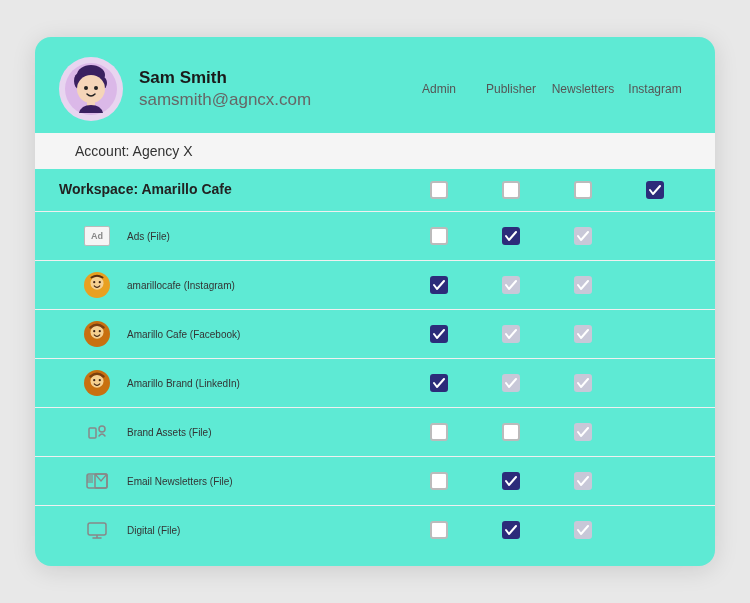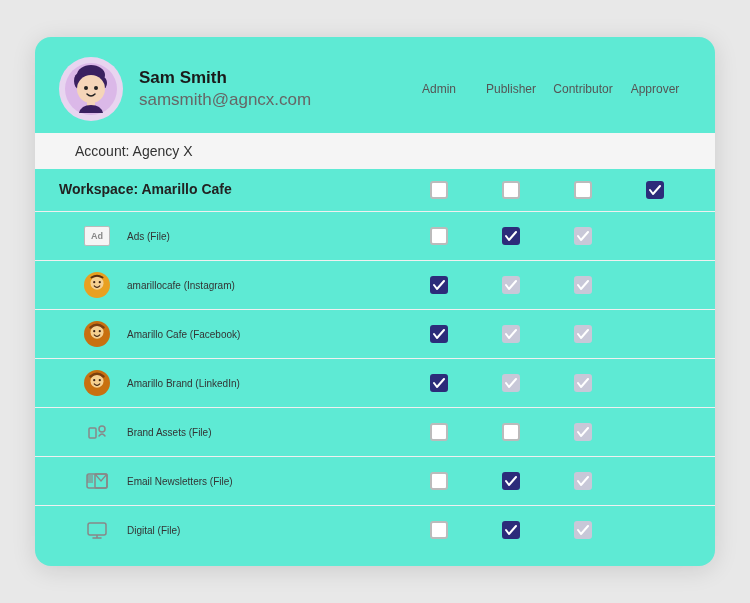--- a/index.html
+++ b/index.html
@@ -191,22 +191,22 @@
         <path d="M16 52 Q18 44 28 44 Q38 44 40 52 Z" fill="#3a2060"></path>
       </svg>
     </div>
     <div class="user-info">
       <div class="user-name">Sam Smith</div>
       <div class="user-email">samsmith@agncx.com</div>
     </div>
     <div class="role-headers">
       <div class="role-header">Admin</div>
       <div class="role-header">Publisher</div>
-      <div class="role-header">Contributor</div>
-      <div class="role-header">Approver</div>
+      <div class="role-header">Newsletters</div>
+      <div class="role-header">Instagram</div>
     </div>
   </div>
 
   <div class="account-section">Account: Agency X</div>
 
   <div class="table-area">
 
     <div class="workspace-row">
       <div class="workspace-label">Workspace: Amarillo Cafe</div>
       <div class="checkboxes">

